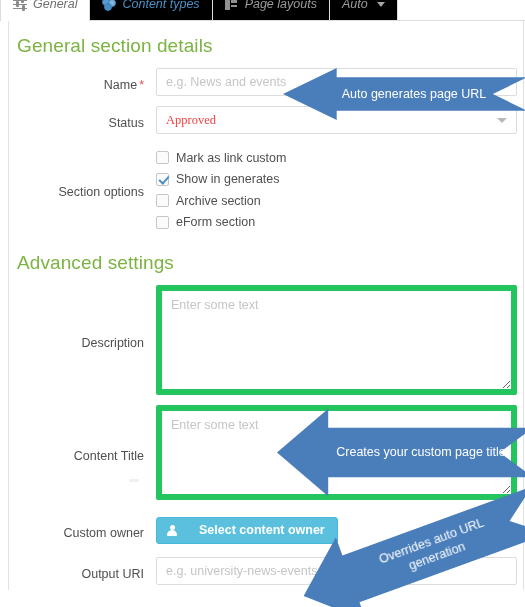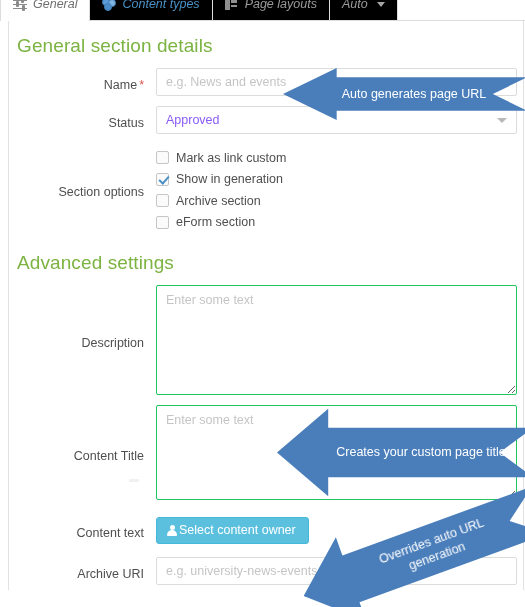--- a/index.html
+++ b/index.html
@@ -164,34 +164,35 @@
     background: #fff;
     font-family: "Liberation Sans", sans-serif;
     outline: none;
   }
   input.txt::placeholder { color: #c5c5c5; }
 
   .select-wrap { position: relative; }
   .select-wrap .fake-input {
     display: flex;
     align-items: center;
-    color: #8b5cf6;
+    color: #ef4444;
+    font-family: Liberation Serif, serif;
   }
   .select-caret {
     position: absolute;
     right: 10px; top: 12px;
     width: 0; height: 0;
     border-left: 5px solid transparent;
     border-right: 5px solid transparent;
     border-top: 5px solid #b8b8b8;
   }
 
   textarea.ta {
     width: 100%;
-    border: 1px solid #22c55e;
+    border: 6px solid #22c55e;
     border-radius: 2px;
     padding: 7px 9px;
     font-size: 12.5px;
     color: #555;
     background: #fff;
     font-family: "Liberation Sans", sans-serif;
     resize: vertical;
     outline: none;
     display: block;
   }
@@ -223,30 +224,31 @@
     left: 3.5px; top: 0.5px;
     width: 4px; height: 8px;
     border: solid #4a90c4;
     border-width: 0 2px 2px 0;
     transform: rotate(42deg);
   }
 
   .btn-owner {
     display: inline-flex;
     align-items: center;
-    gap: 2px;
+    gap: 22px;
     background: #5bc0de;
     border: 1px solid #46b8da;
     border-radius: 3px;
     color: #ffffff;
     font-size: 12.5px;
     padding: 6px 12px 6px 10px;
     cursor: pointer;
     line-height: 1;
     font-family: "Liberation Sans", sans-serif;
+    font-weight: bold;
   }
   .ic-user {
     position: relative;
     width: 10px; height: 11px;
     flex: 0 0 auto;
   }
   .ic-user::before {
     content: "";
     position: absolute; left: 2.5px; top: 0;
     width: 5px; height: 5px; border-radius: 50%;
@@ -402,21 +404,21 @@
       <div class="form-label">Section options</div>
       <div class="field checks">
 
         <label class="check-row">
           <span class="box"></span>
           <span>Mark as link custom</span>
         </label>
 
         <label class="check-row">
           <span class="box checked"></span>
-          <span>Show in generation</span>
+          <span>Show in generates</span>
         </label>
 
         <label class="check-row">
           <span class="box"></span>
           <span>Archive section</span>
         </label>
 
         <label class="check-row">
           <span class="box"></span>
           <span>eForm section</span>
@@ -435,31 +437,31 @@
     </div>
 
     <div class="form-row">
       <div class="form-label">Content Title</div>
       <div class="field">
         <textarea class="ta ta-title" placeholder="Enter some text" style=""></textarea>
       </div>
     </div>
 
     <div class="form-row" style="padding-top:12px;">
-      <div class="form-label">Content text</div>
+      <div class="form-label">Custom owner</div>
       <div class="field">
         <button class="btn-owner">
           <span class="ic-user"></span>
           <span>Select content owner</span>
         </button>
       </div>
     </div>
 
     <div class="form-row" style="padding-top:8px;">
-      <div class="form-label">Archive URI</div>
+      <div class="form-label">Output URI</div>
       <div class="field">
         <input class="txt" type="text" placeholder="e.g. university-news-events" style="">
       </div>
     </div>
 
     <div class="ghost-dash"></div>
 
   </div>
 
   <div class="callout arrow-left-notch" id="callout-1">

